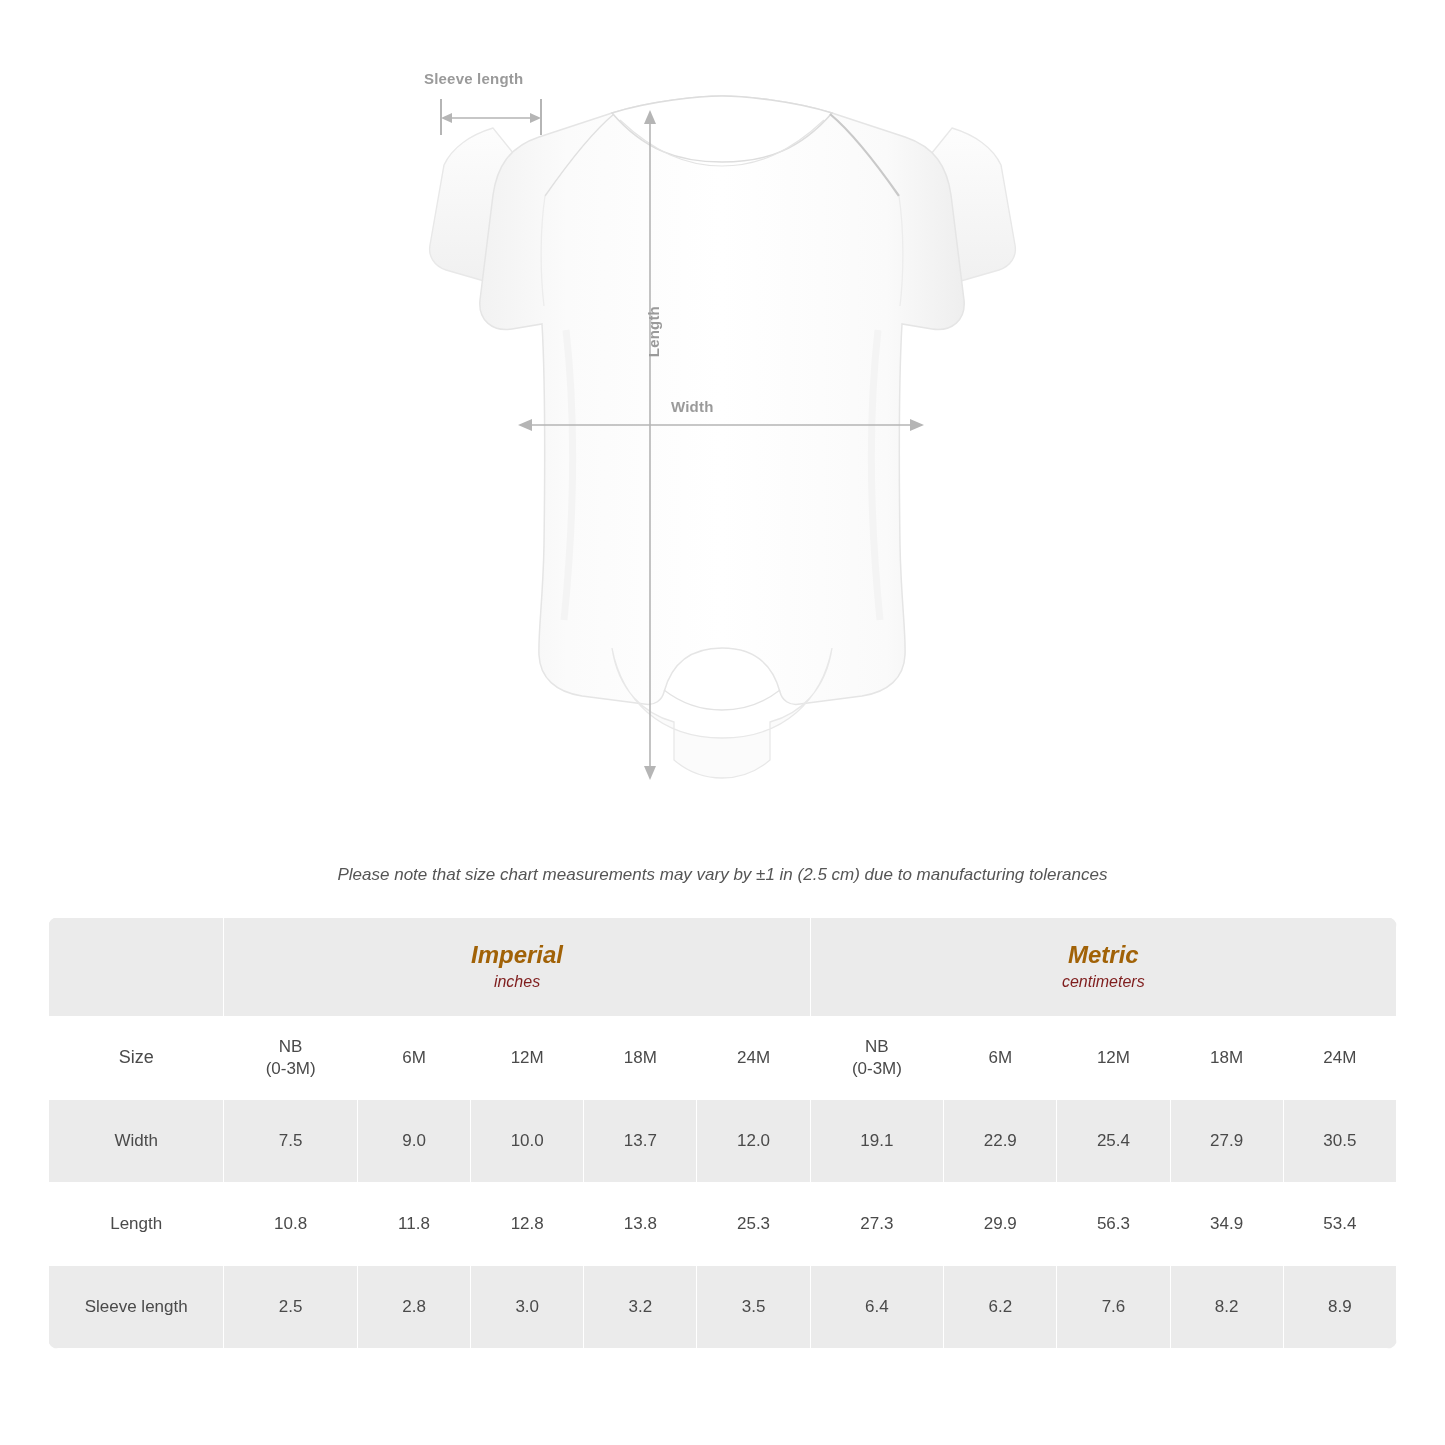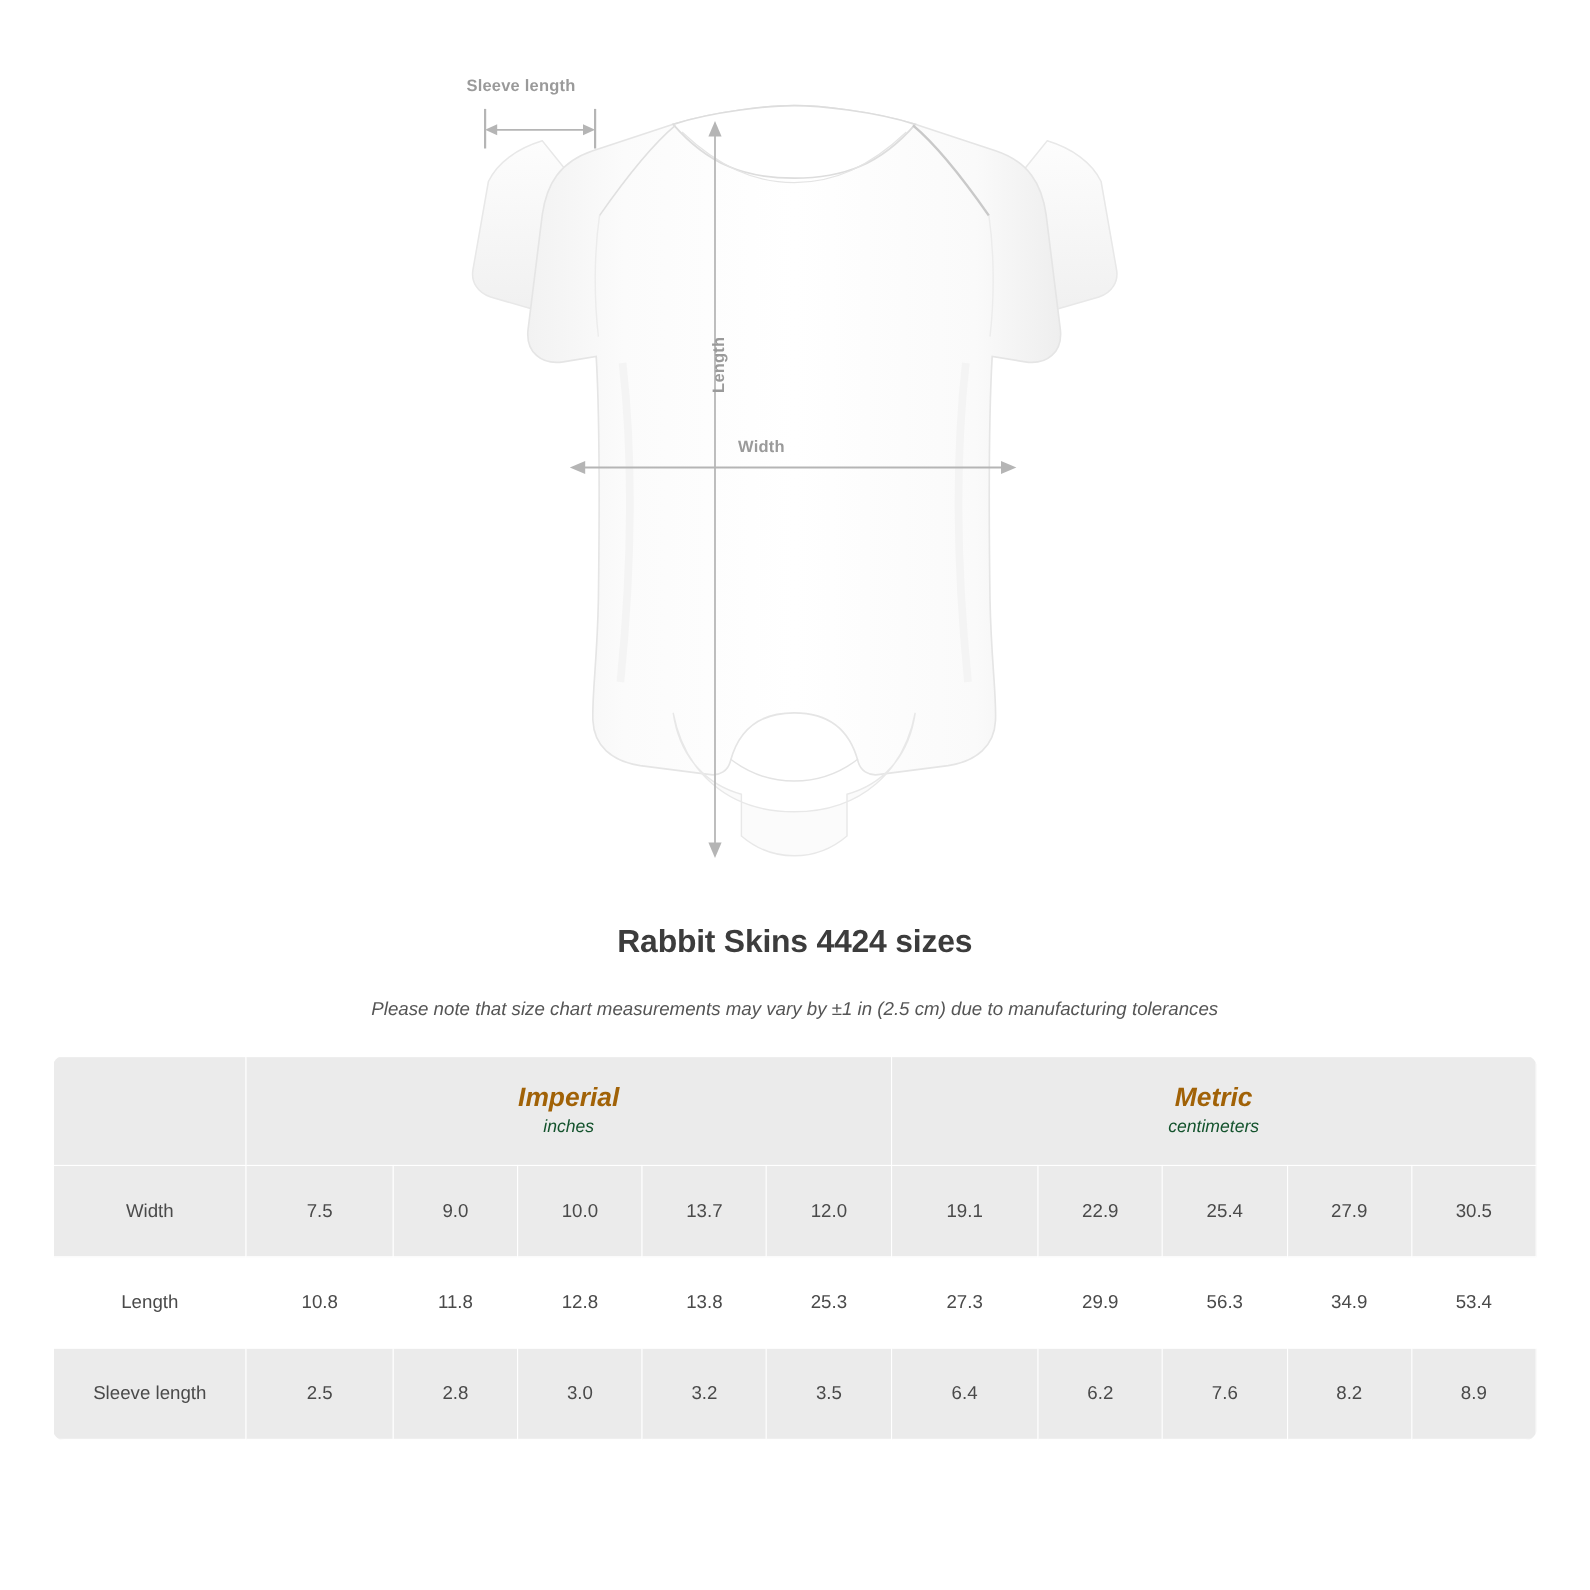--- a/index.html
+++ b/index.html
@@ -108,21 +108,21 @@
   .unit-header .unit-name {
     font-size: 24px;
     font-style: italic;
     font-weight: bold;
     color: #a16207;
     line-height: 1.25;
   }
   .unit-header .unit-sub {
     font-size: 16px;
     font-style: italic;
-    color: #14532d;
+    color: #7f1d1d;
     line-height: 1.5;
   }
   .corner-cell {
     background: #ebebeb;
   }
   .size-row td {
     background: #ffffff;
     height: 82px;
     font-weight: bold;
     font-size: 16px;
@@ -238,21 +238,20 @@
         <path d="M924 425 L910 419 L910 431 Z" fill="#b5b5b5"></path>
       </svg>
 
       <div class="dim-label sleeve">Sleeve length</div>
       <div class="dim-label width">Width</div>
       <div class="dim-label length">Length</div>
     </div>
   </div>
 
   <div class="title-block">
-    <h1 class="chart-title">Rabbit Skins 4424 sizes</h1>
     <p class="chart-note">Please note that size chart measurements may vary by ±1 in (2.5 cm) due to manufacturing tolerances</p>
   </div>
 
   <div class="table-wrap">
     <table class="size-table">
       <colgroup>
         <col style="width:172px">
         <col style="width:131px">
           <col style="width:111px">
           <col style="width:111px">
@@ -270,20 +269,39 @@
           <td colspan="5">
             <div class="unit-name">Imperial</div>
             <div class="unit-sub">inches</div>
           </td>
           <td colspan="5">
             <div class="unit-name">Metric</div>
             <div class="unit-sub">centimeters</div>
           </td>
         </tr>
 
+        <tr class="size-row">
+          <td class="row-head">Size</td>
+          <td>
+            <div>NB</div>
+            <div>(0-3M)</div>
+          </td>
+          <td>6M</td>
+          <td>12M</td>
+          <td>18M</td>
+          <td>24M</td>
+          <td>
+            <div>NB</div>
+            <div>(0-3M)</div>
+          </td>
+          <td>6M</td>
+          <td>12M</td>
+          <td>18M</td>
+          <td>24M</td>
+        </tr>
 
         <tr class="data-row shade">
           <td class="row-head">Width</td>
           <td>7.5</td>
           <td>9.0</td>
           <td>10.0</td>
           <td>13.7</td>
           <td>12.0</td>
           <td>19.1</td>
           <td>22.9</td>

